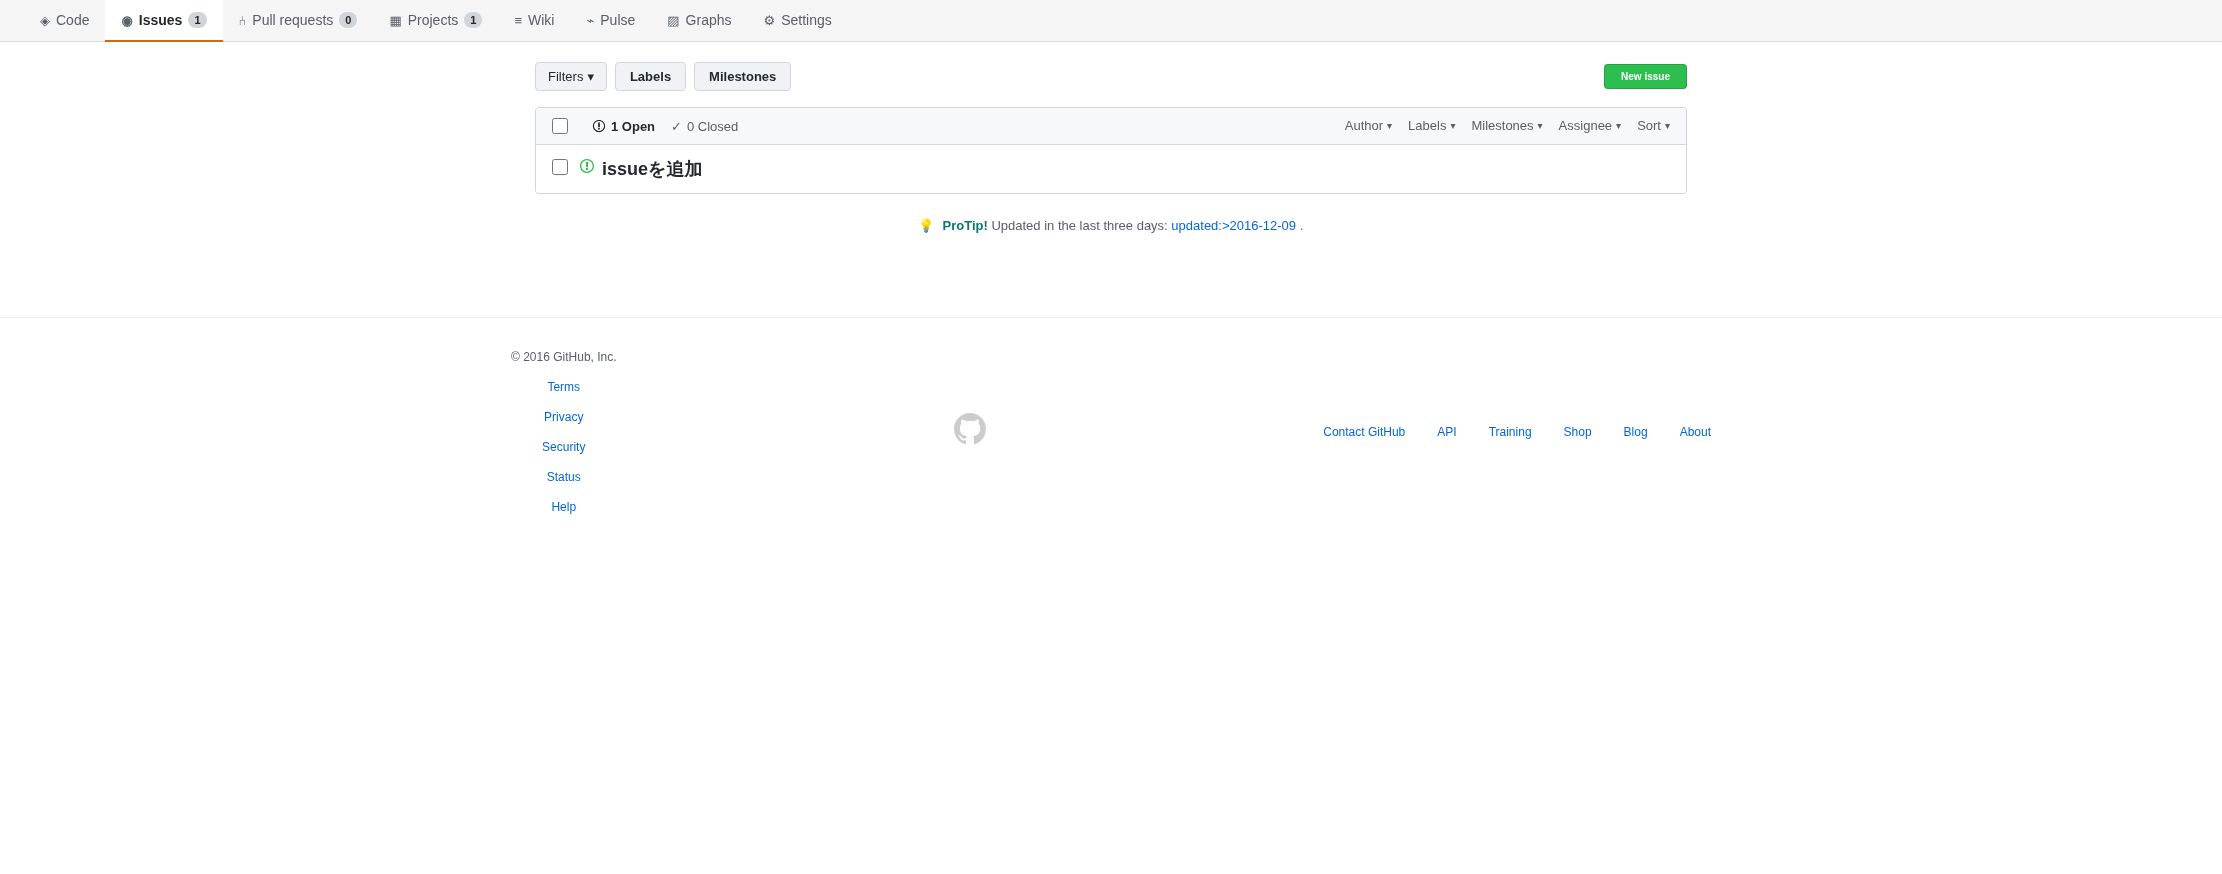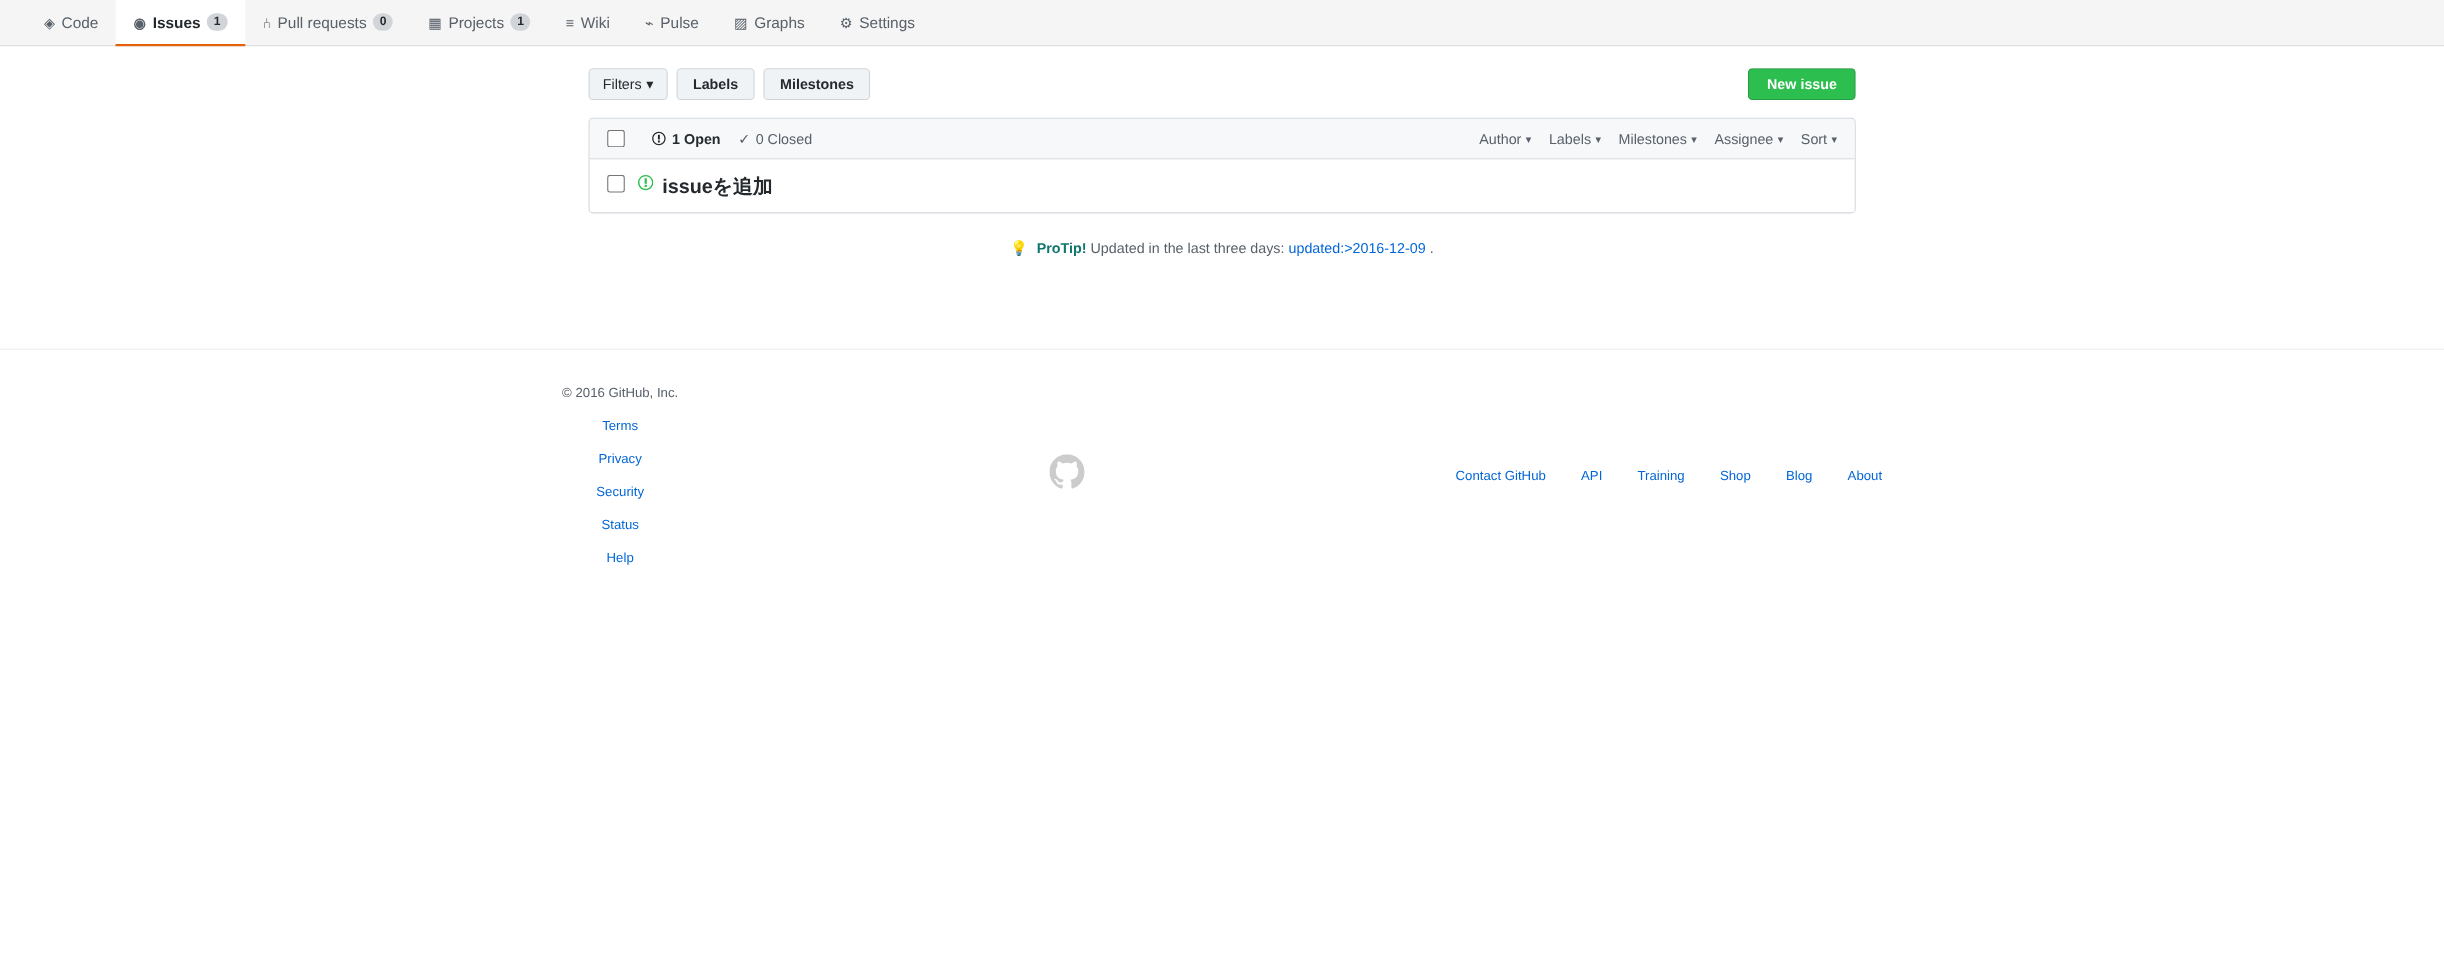--- a/index.html
+++ b/index.html
@@ -102,35 +102,35 @@
       font-size: 13px;
       color: #24292e;
       font-weight: 600;
     }
     .new-issue-btn {
       padding: 6px 16px;
       background: #2cbe4e;
       color: #fff;
       border: 1px solid rgba(27,31,35,0.2);
       border-radius: 4px;
-      font-size: 13px;
+      font-size: 10px;
       font-weight: 600;
       cursor: pointer;
       margin-left: auto;
     }
 
     
     .issues-box {
       border: 1px solid #d1d5da;
       border-radius: 4px;
       overflow: hidden;
     }
     .issues-header {
       display: flex;
-      align-items: flex-end;
+      align-items: flex-start;
       padding: 10px 16px;
       background: #f6f8fa;
       border-bottom: 1px solid #d1d5da;
     }
     .issues-header-left {
       display: flex;
       align-items: center;
       gap: 16px;
       flex: 1;
     }

